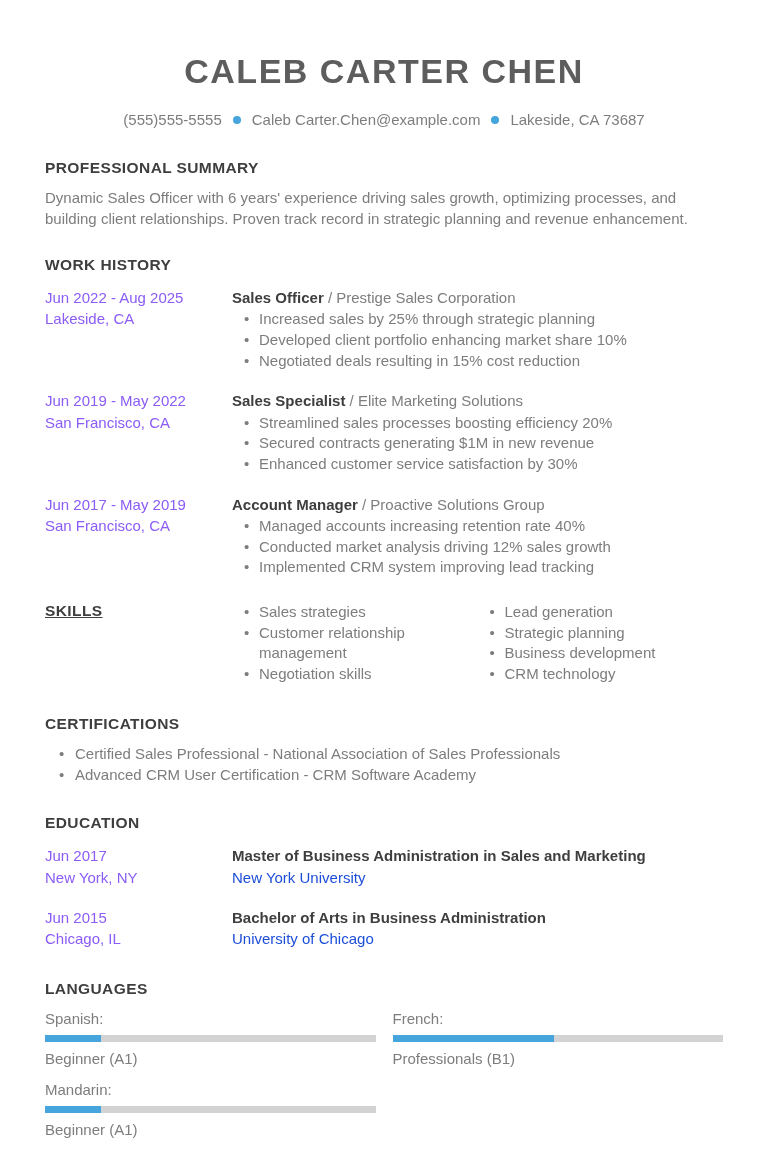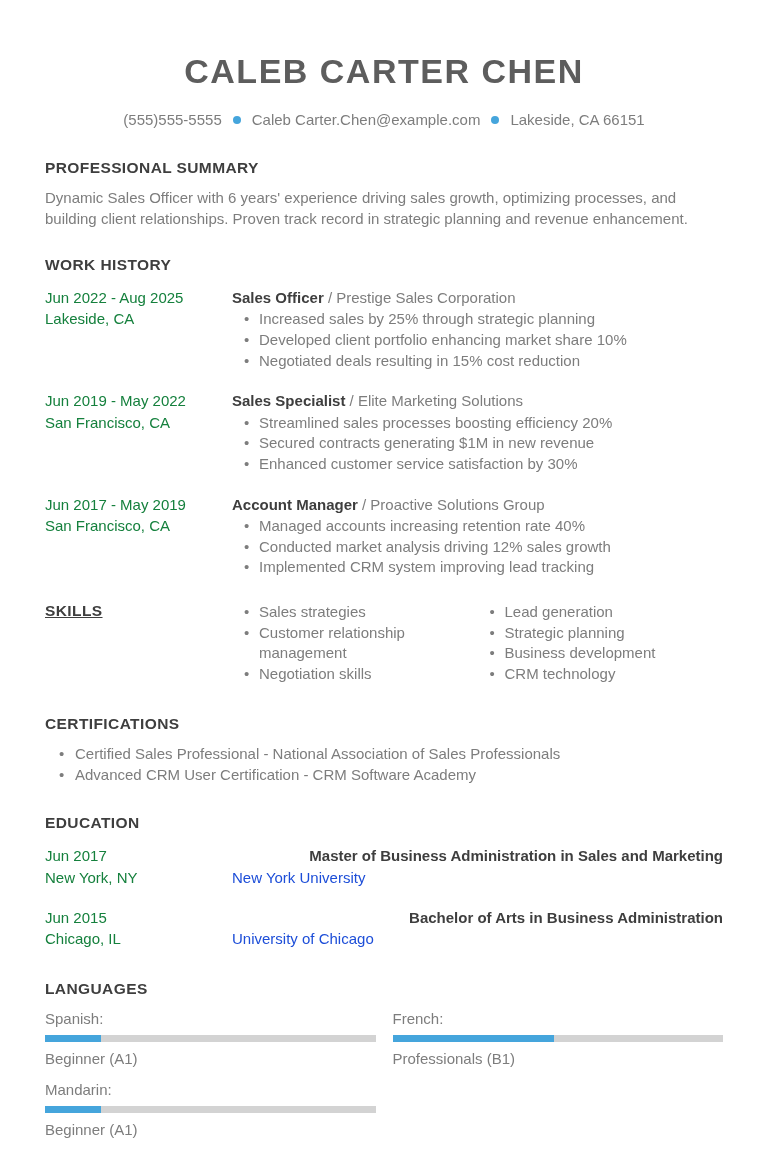--- a/index.html
+++ b/index.html
@@ -57,21 +57,21 @@
   }
 
   
   .row {
     display: grid;
     grid-template-columns: 187px 1fr;
     align-items: start;
   }
   .row + .row { margin-top: 19px; }
   .rows { margin-top: 13px; }
-  .meta { font-size: 15px; color: #15803d; line-height: 1.42; }
+  .meta { font-size: 15px; color: #8b5cf6; line-height: 1.42; }
 
   .role-line { font-size: 15px; line-height: 1.42; color: #7d7d7d; }
   .role { font-weight: bold; color: #3e3e3e; }
 
   ul.bullets { list-style: none; margin-top: 1px; }
   ul.bullets li {
     position: relative;
     padding-left: 27px;
     font-size: 15px;
     color: #7d7d7d;
@@ -104,21 +104,21 @@
     line-height: 1.42;
   }
   ul.certs li::before {
     content: "\2022";
     position: absolute;
     left: 14px;
     color: #7d7d7d;
   }
 
   
-  .degree { font-size: 15px; font-weight: bold; color: #3e3e3e; line-height: 1.42; text-align: right; }
+  .degree { font-size: 15px; font-weight: bold; color: #3e3e3e; line-height: 1.42; }
   .school { font-size: 15px; color: #1d4ed8; line-height: 1.42; }
 
   
   .lang-grid {
     display: grid;
     grid-template-columns: 1fr 1fr;
     column-gap: 17px;
     row-gap: 14px;
     margin-top: 12px;
   }
@@ -142,21 +142,21 @@
 
 <div class="page">
 
   <div>
     <h1 class="name">CALEB CARTER CHEN</h1>
     <div class="contact">
       <span>(555)555-5555</span>
       <span class="dot"></span>
       <span>Caleb Carter.Chen@example.com</span>
       <span class="dot"></span>
-      <span>Lakeside, CA 66151</span>
+      <span>Lakeside, CA 73687</span>
     </div>
   </div>
 
   <div class="section" style="margin-top:31px;">
     <div class="sec-title">PROFESSIONAL SUMMARY</div>
     <p class="summary-text">Dynamic Sales Officer with 6 years' experience driving sales growth, optimizing processes, and building client relationships. Proven track record in strategic planning and revenue enhancement.</p>
   </div>
 
   <div class="section">
     <div class="sec-title">WORK HISTORY</div>

